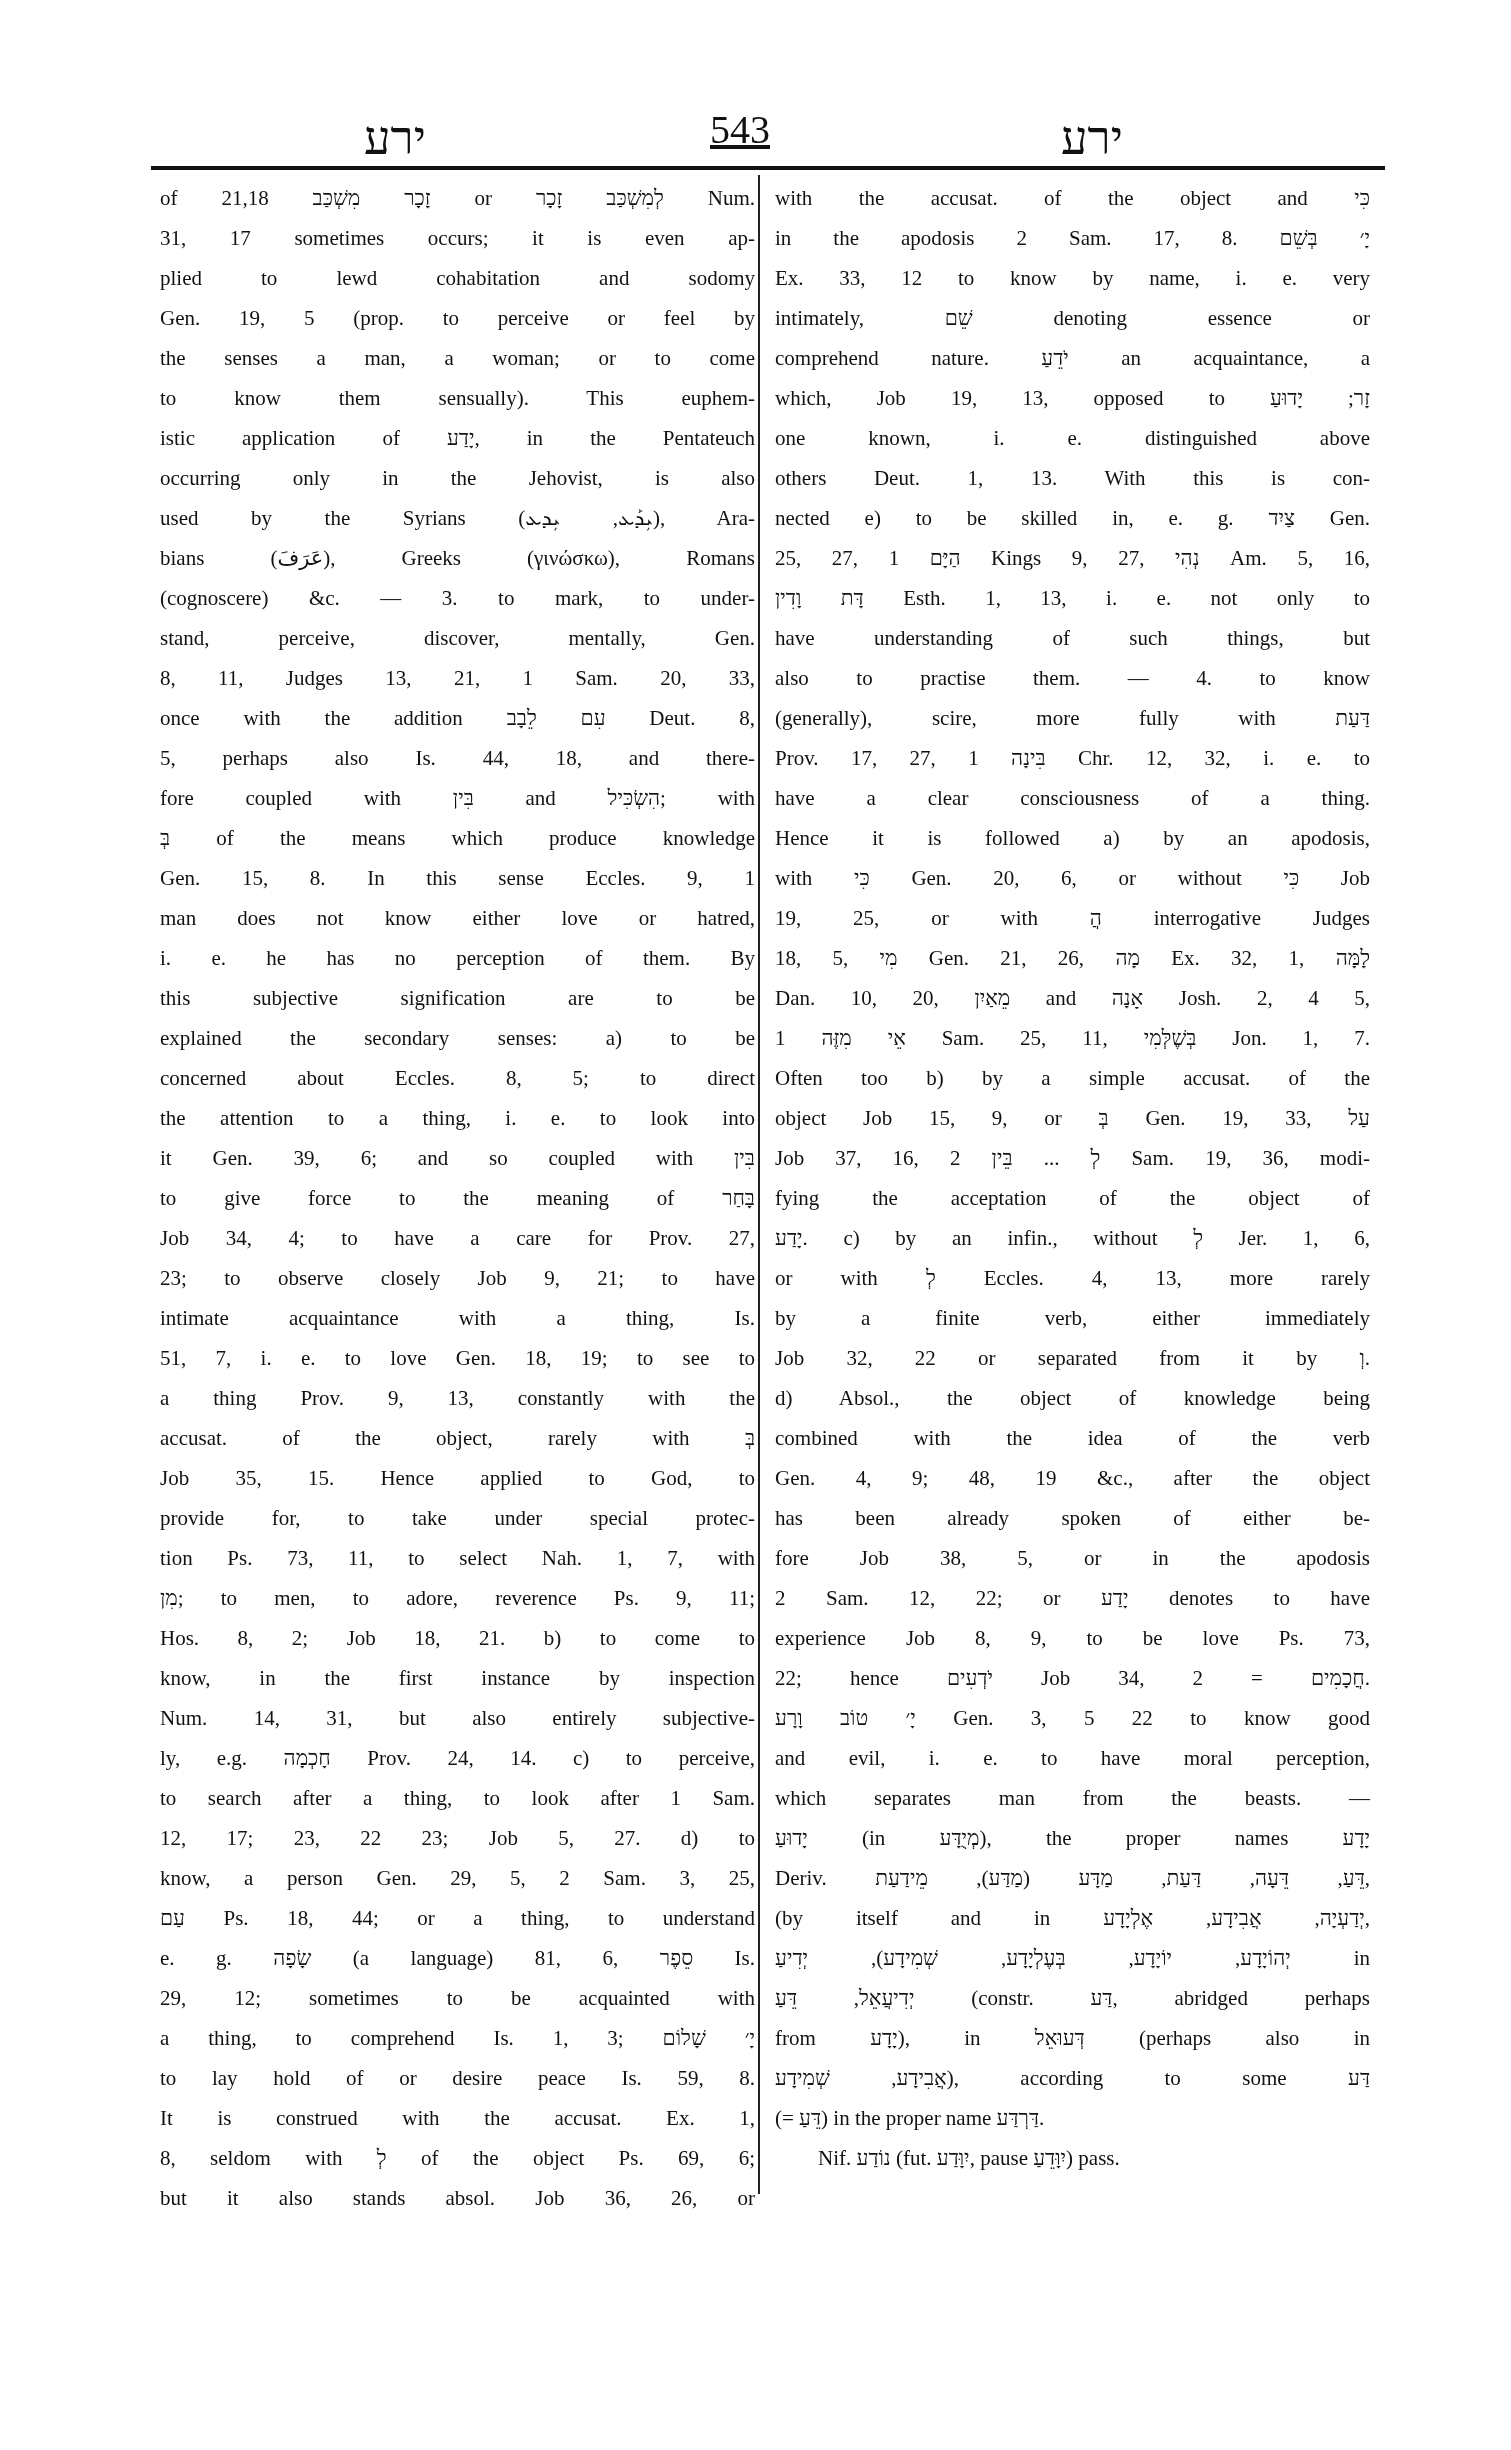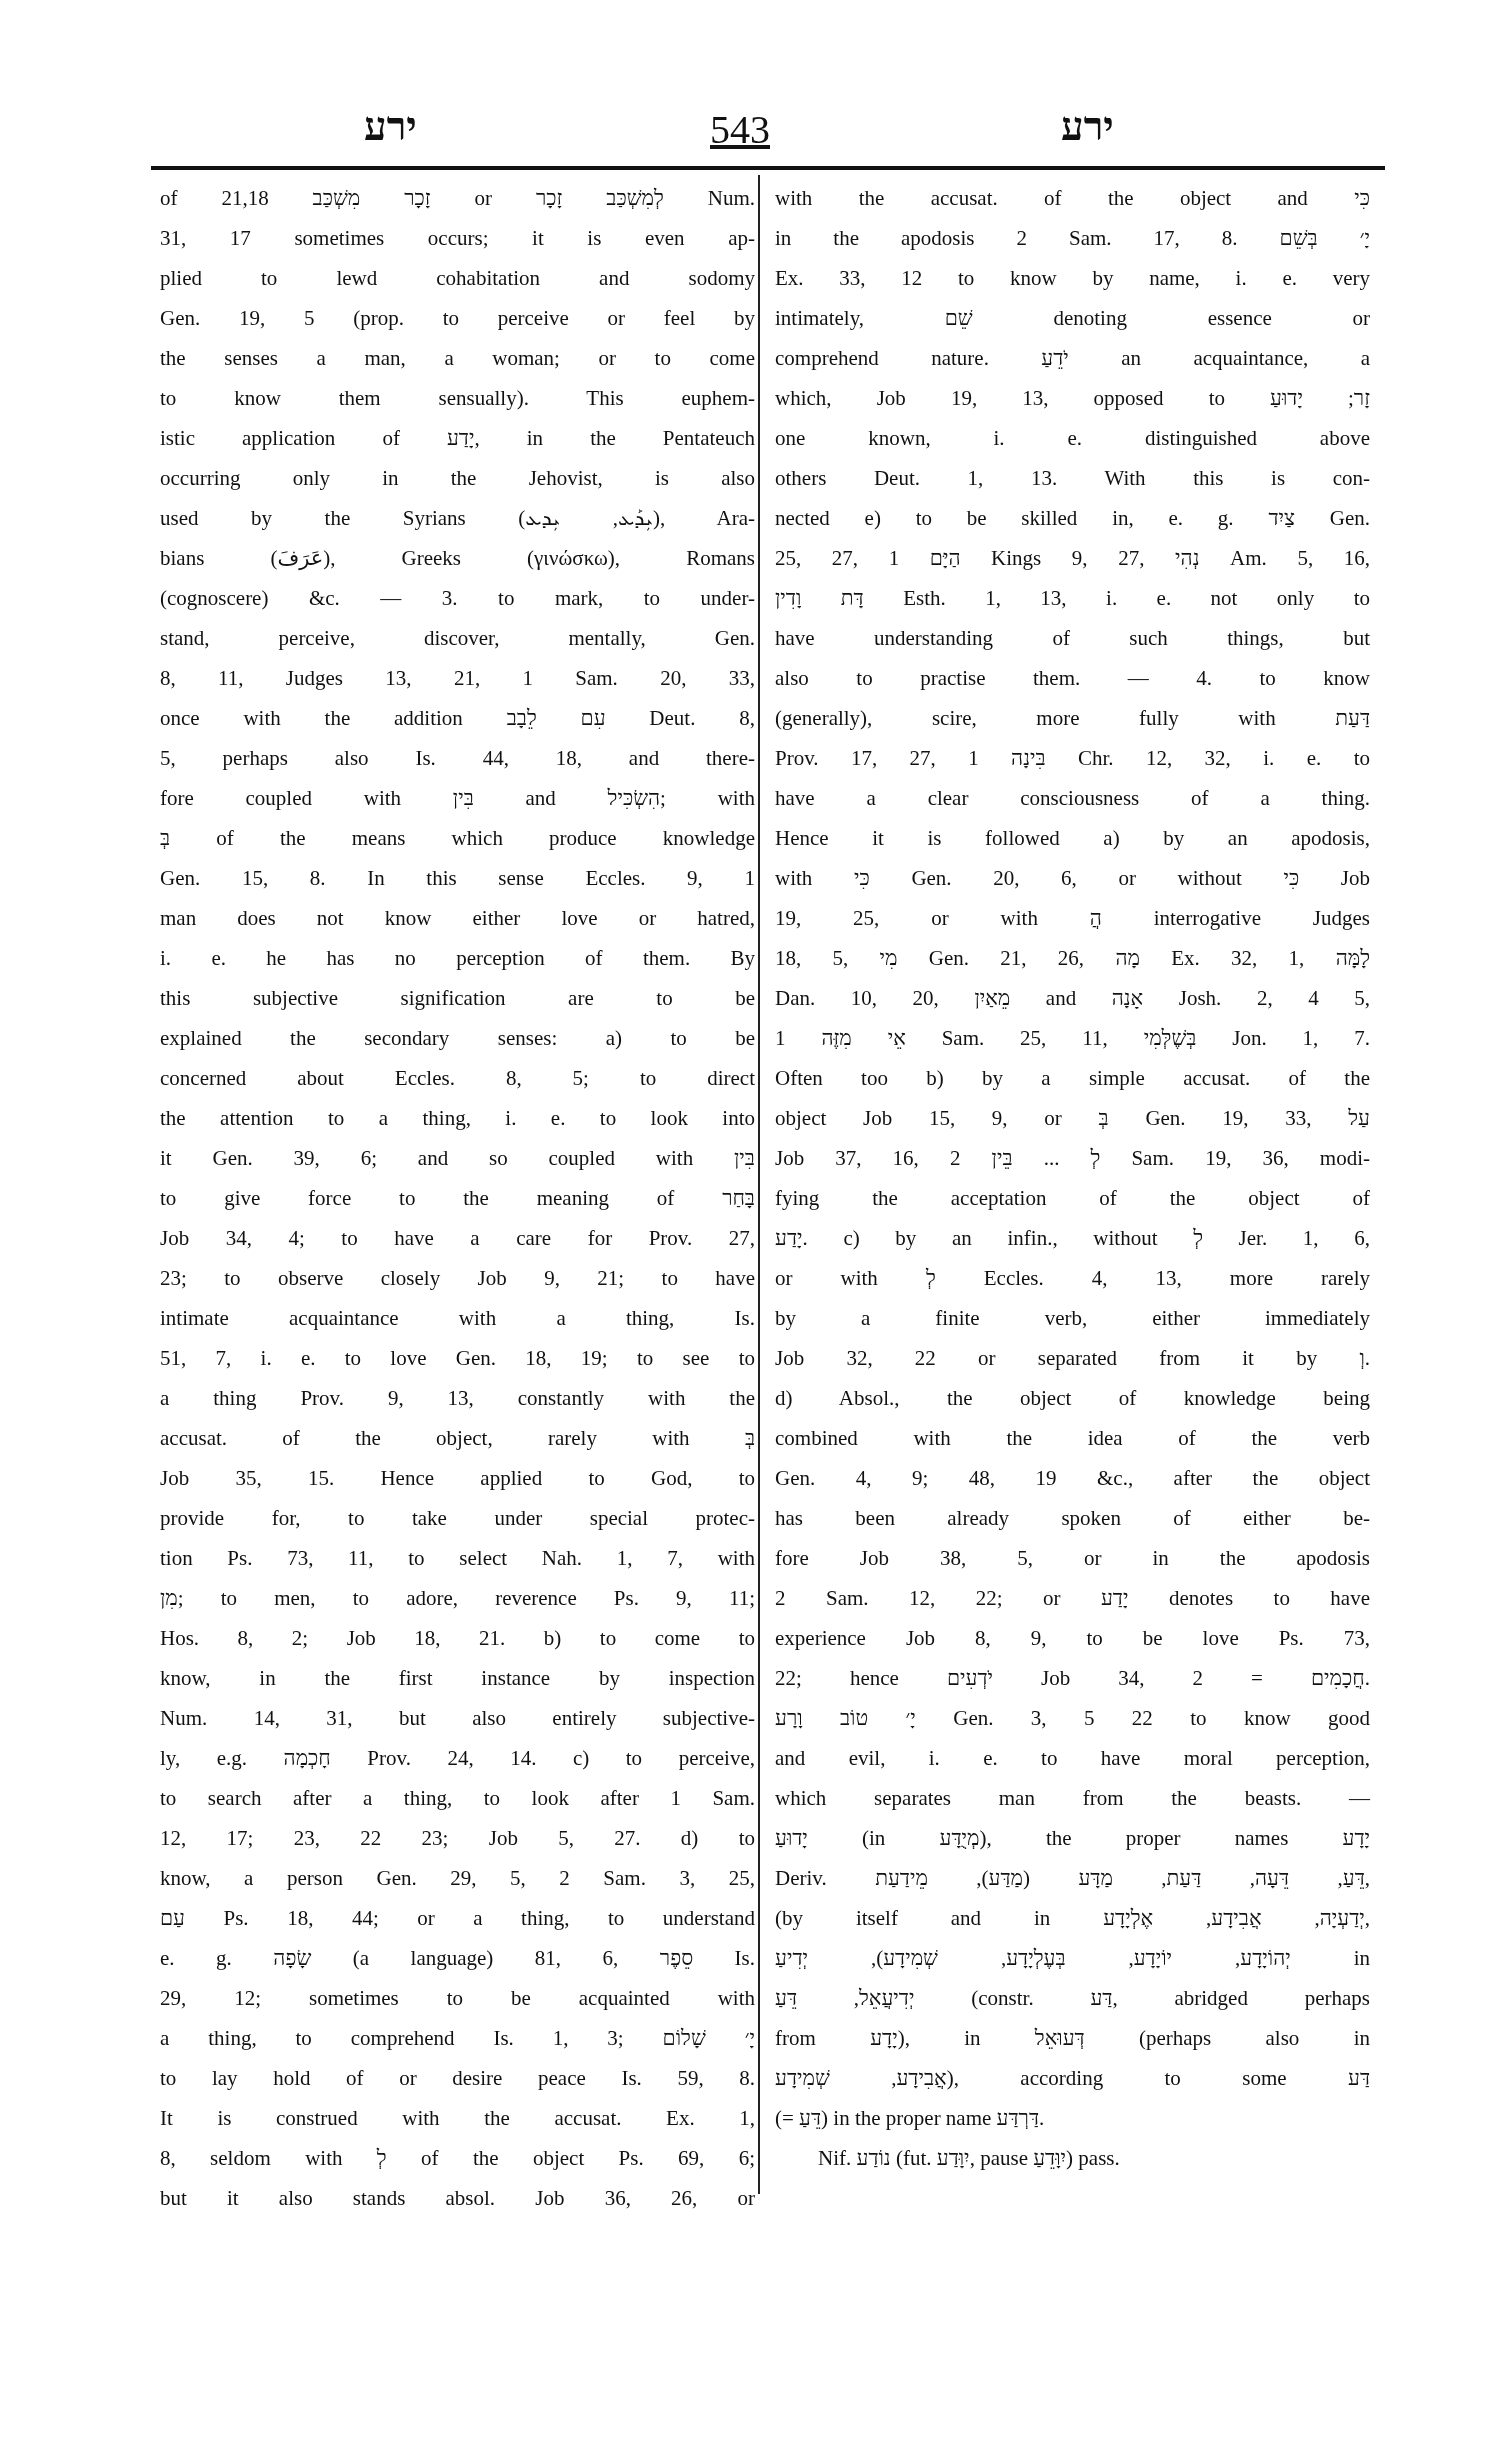--- a/index.html
+++ b/index.html
@@ -1,19 +1,19 @@
 <!DOCTYPE html>
 <html style="font-size:14.4px"><head>
   <meta charset="utf-8">
   <style>
     html, body { margin: 0; padding: 0; background: #ffffff; }
     body { width: 1512px; height: 2450px; position: relative; overflow: hidden;
            font-family: "Liberation Serif", "DejaVu Serif", serif; color: #111; }
     .header { position: absolute; top: 99px; left: 162px; width: 1214px; height: 63px; }
-    .hw { position: absolute; top: 4px; font-size: 40px; font-weight: bold; direction: rtl; }
+    .hw { position: absolute; top: 12px; font-size: 47px; font-weight: normal; direction: rtl; }
     .hw.left { left: 202px; }
     .hw.right { left: 899px; }
     .pageno { position: absolute; top: 7.2px; left: 548px; font-size: 40px; text-decoration: underline; }
     .rule { position: absolute; top: 166px; left: 151px; width: 1234px; height: 3.6px; background: #111; }
     .divider { position: absolute; top: 175px; left: 758px; width: 1.8px; height: 2019px; background: #222; }
     .col { position: absolute; top: 178px; width: 595px; font-size: 21px; line-height: 40px; }
     .col.left { left: 160px; }
     .col.right { left: 775px; }
     .line { white-space: nowrap; text-align: justify; text-align-last: justify; display: block; height: 40px; overflow: visible; }
     .line.last { text-align-last: left; }

